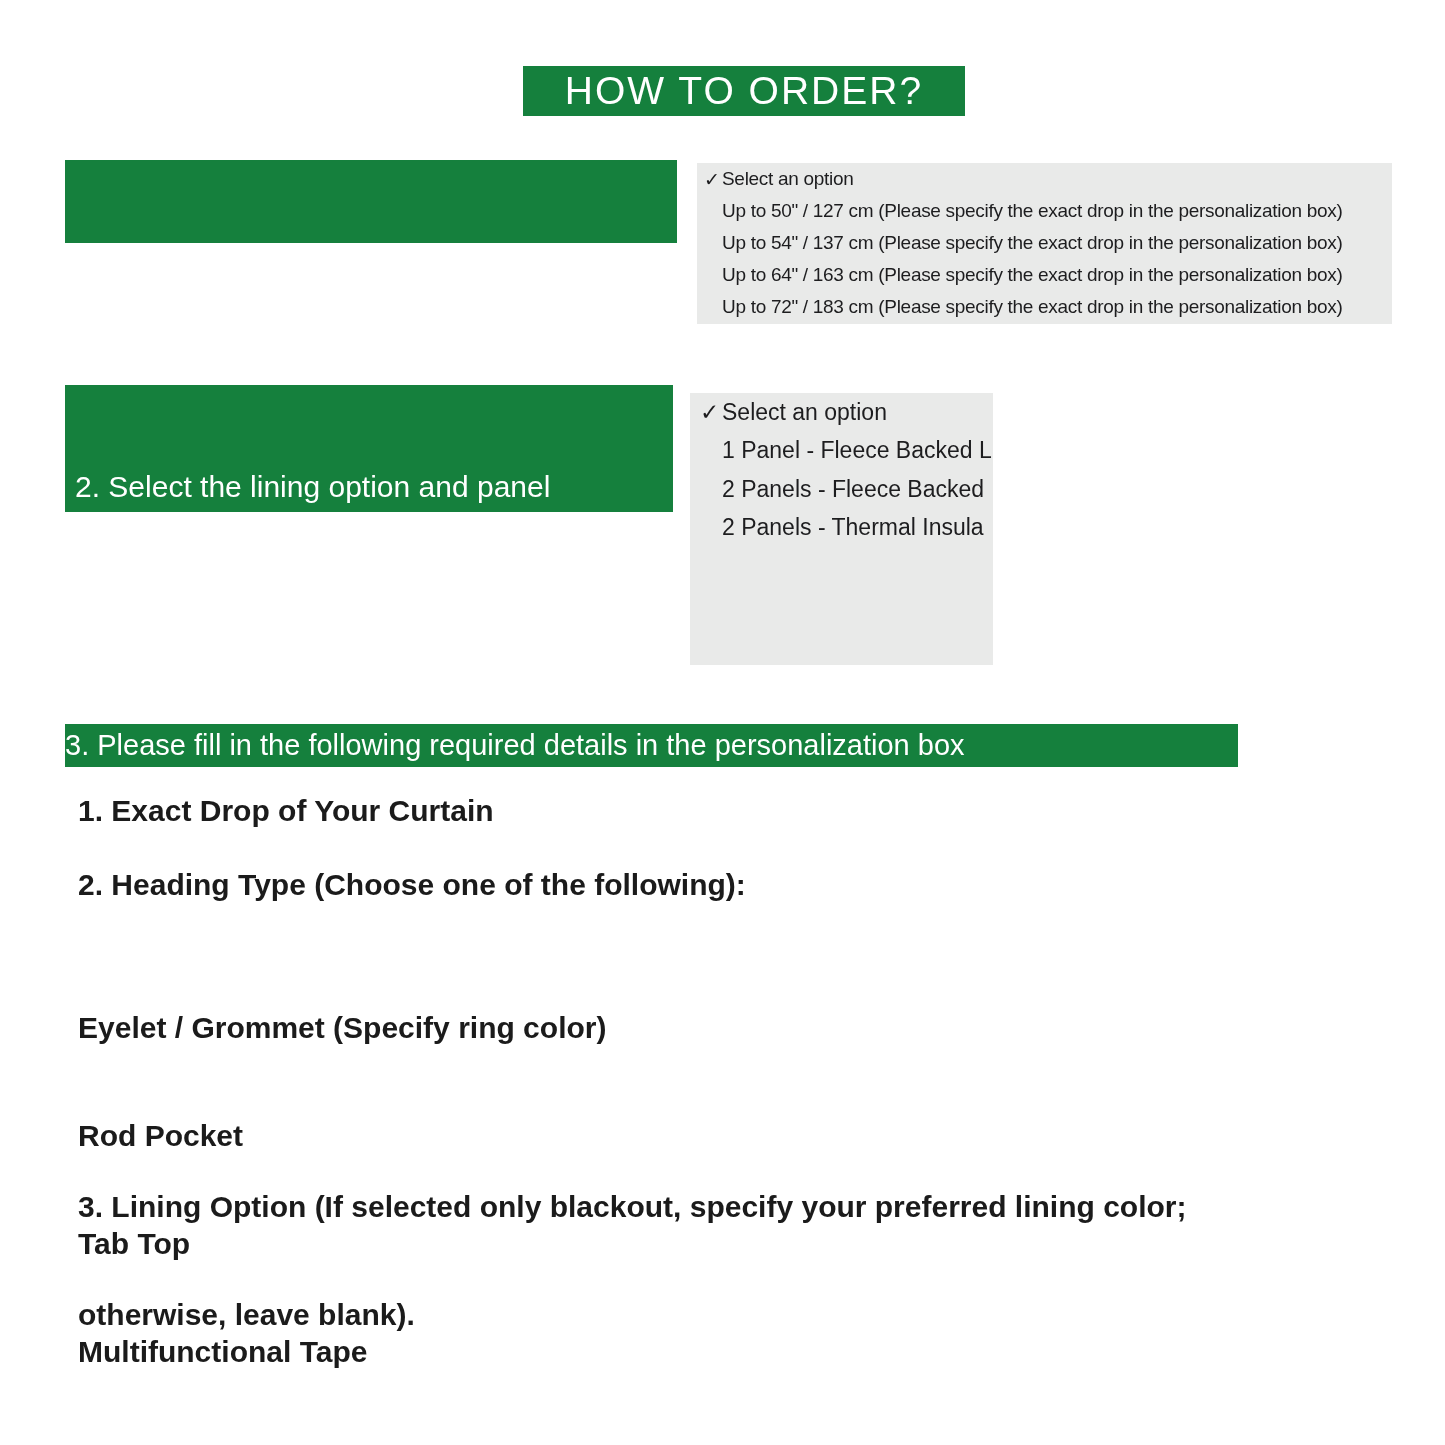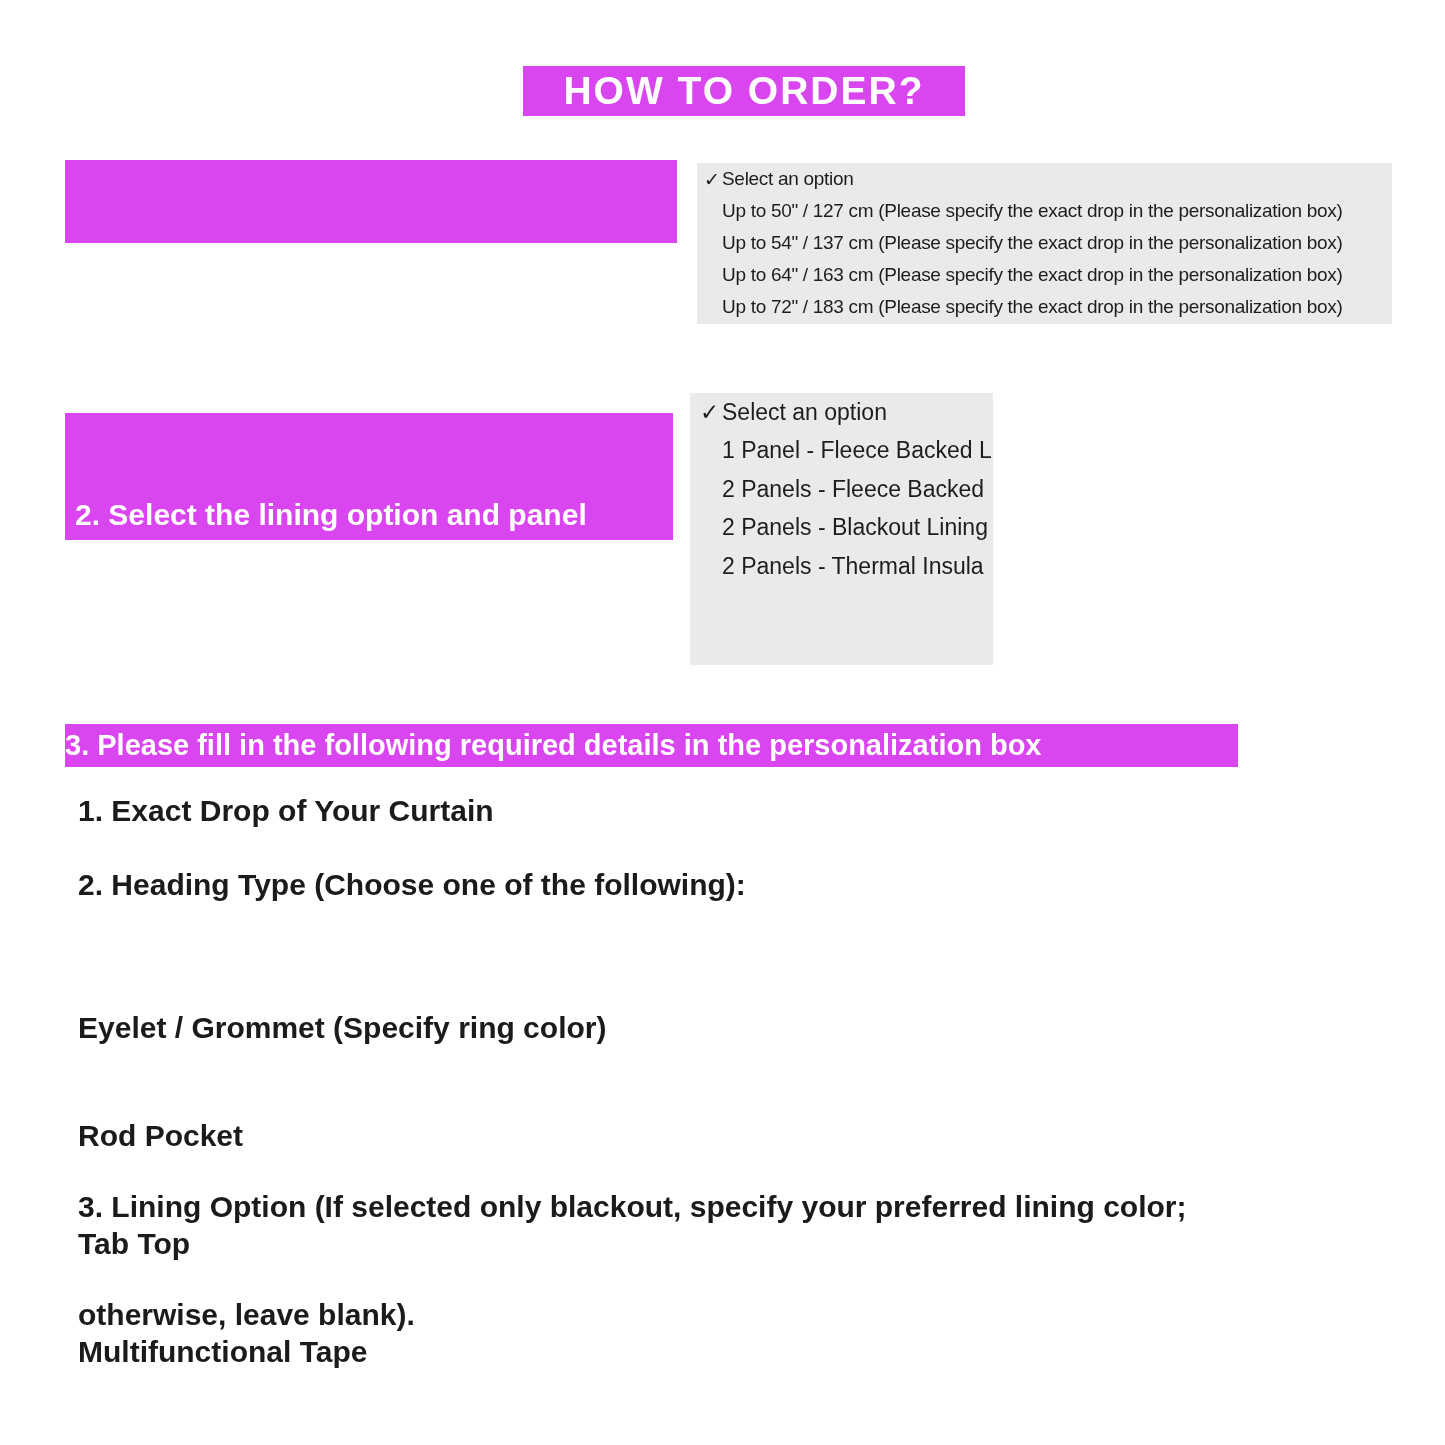--- a/index.html
+++ b/index.html
@@ -8,38 +8,38 @@
     width: 1445px;
     height: 1445px;
     background: #ffffff;
     font-family: "Liberation Sans", sans-serif;
     overflow: hidden;
   }
   .abs { position: absolute; box-sizing: border-box; }
 
   
   .tan {
-    background: #d946ef;
+    background: #15803d;
     color: #ffffff;
-    font-weight: 700;
+    font-weight: 400;
   }
   .title {
     left: 523px; top: 66px; width: 442px; height: 50px;
     font-size: 39px; letter-spacing: 2px;
     display: flex; align-items: center; justify-content: center;
     white-space: pre;
   }
   .step1 {
     left: 65px; top: 160px; width: 612px; height: 83px;
     font-size: 30px; line-height: 38px;
     padding: 3px 0 0 10px;
     white-space: pre;
   }
   .step2 {
-    left: 65px; top: 413px; width: 608px; height: 127px;
+    left: 65px; top: 385px; width: 608px; height: 127px;
     font-size: 30px; line-height: 38px;
     padding: 7px 0 0 10px;
     white-space: pre;
   }
   .banner {
     left: 65px; top: 724px; width: 1173px; height: 43px;
     font-size: 29px;
     display: flex; align-items: center;
     padding-left: 0;
     white-space: pre;
@@ -131,24 +131,20 @@
     <div class="dd-row">
       <span class="check"></span>
       <span>1 Panel - Fleece Backed L</span>
     </div>
     <div class="dd-row">
       <span class="check"></span>
       <span>2 Panels - Fleece Backed</span>
     </div>
     <div class="dd-row">
       <span class="check"></span>
-      <span>2 Panels - Blackout Lining</span>
-    </div>
-    <div class="dd-row">
-      <span class="check"></span>
       <span>2 Panels - Thermal Insula</span>
     </div>
   </div>
 
   <div class="abs tan banner">3. Please fill in the following required details in the personalization box</div>
 
   <div class="abs body-text item1">1. Exact Drop of Your Curtain</div>
   <div class="abs body-text item2">2. Heading Type (Choose one of the following):</div>
 
   <div class="abs body-text heading-opts">

